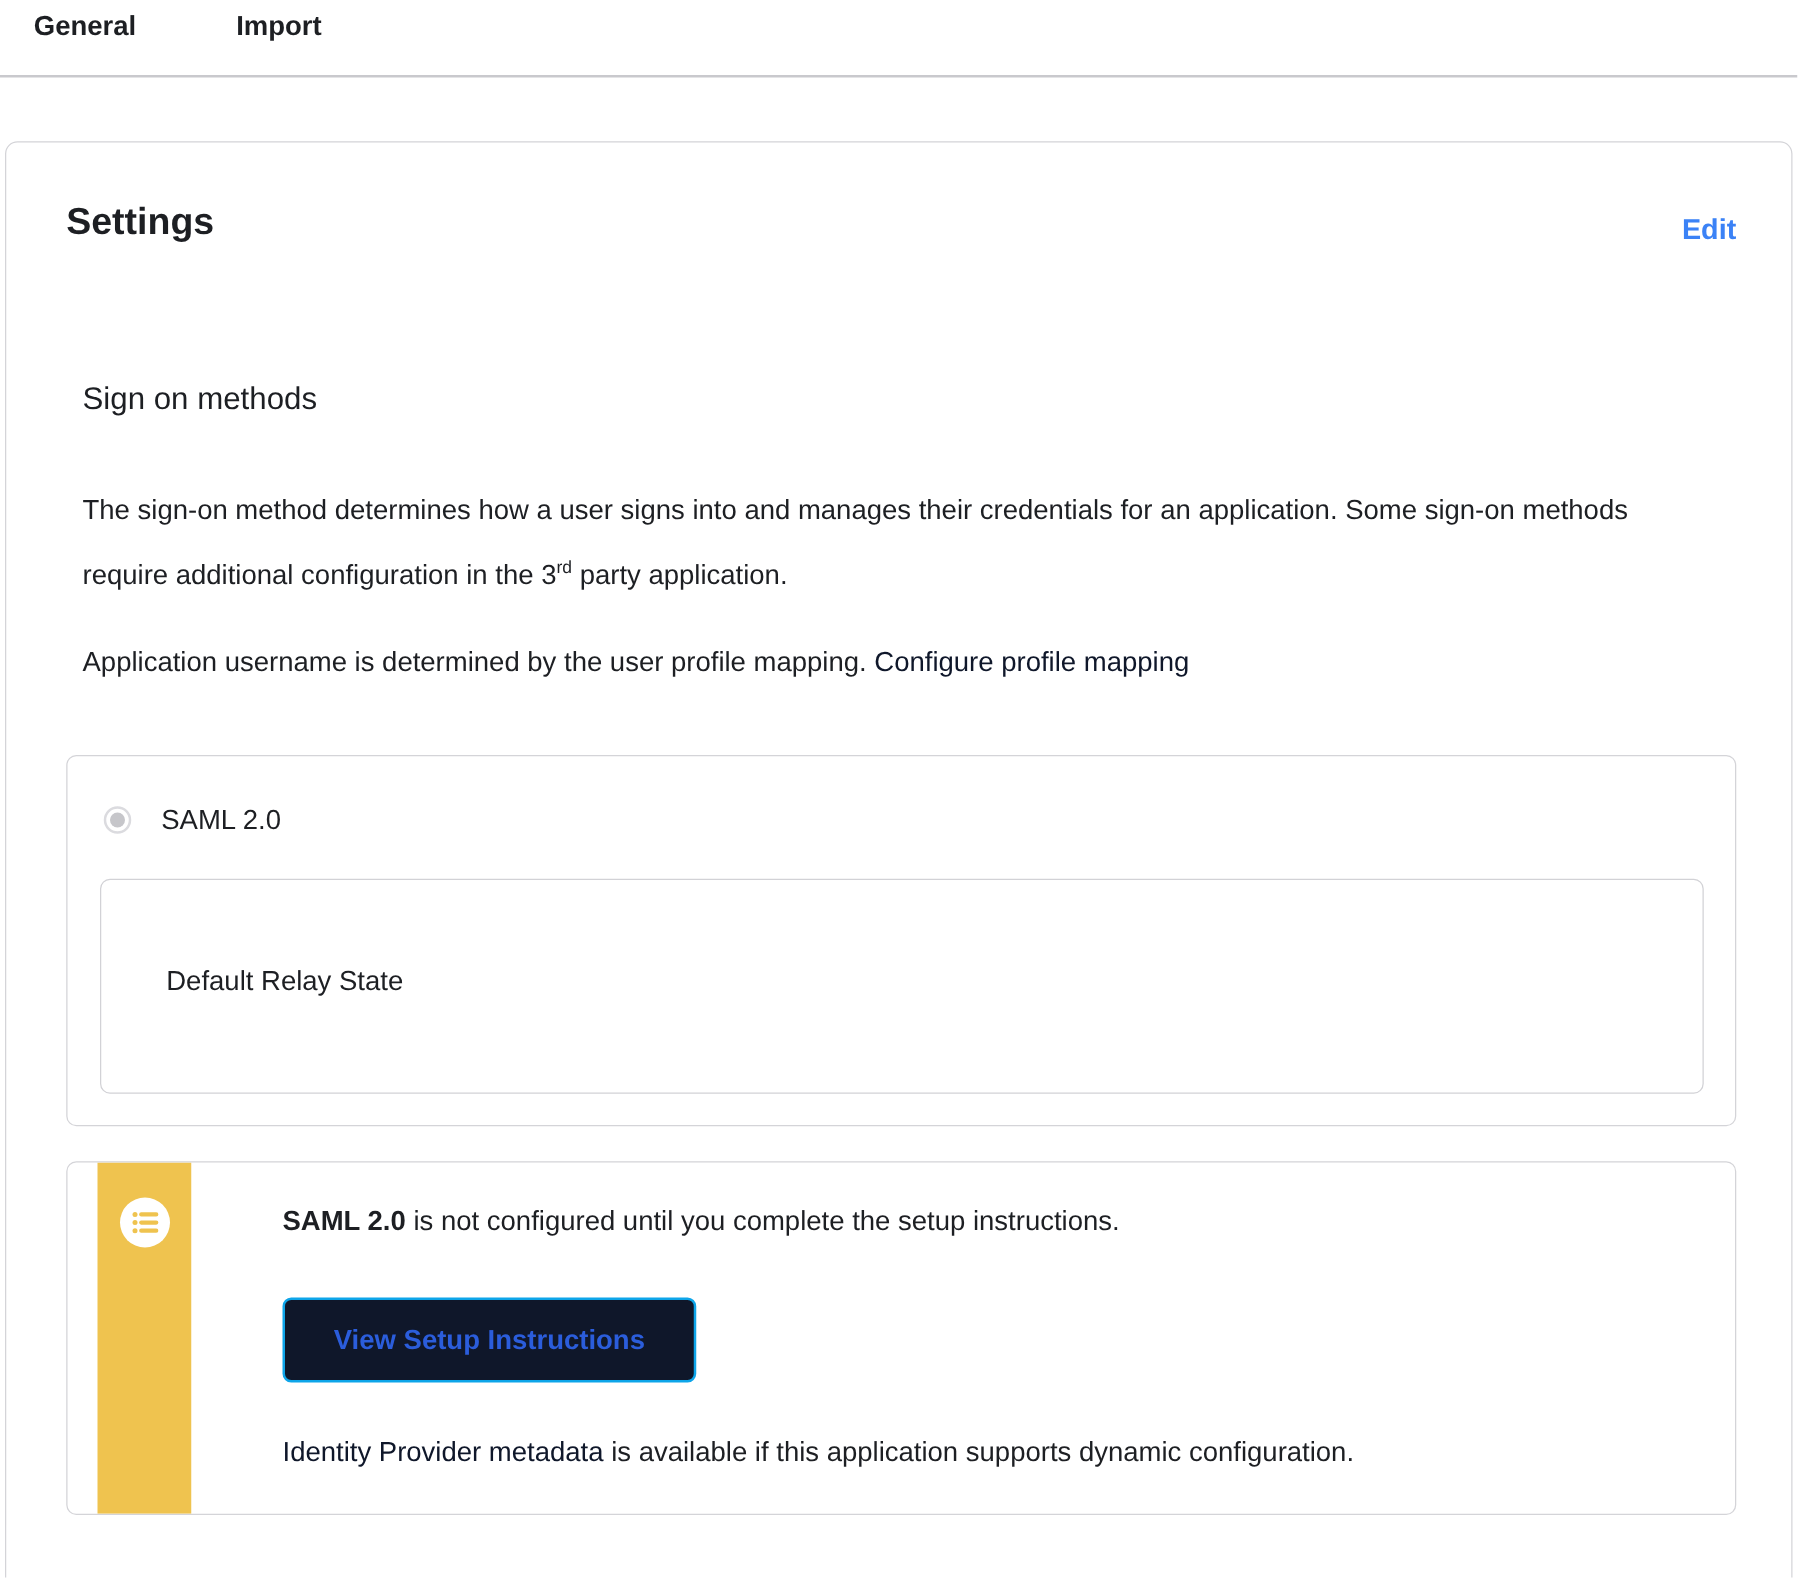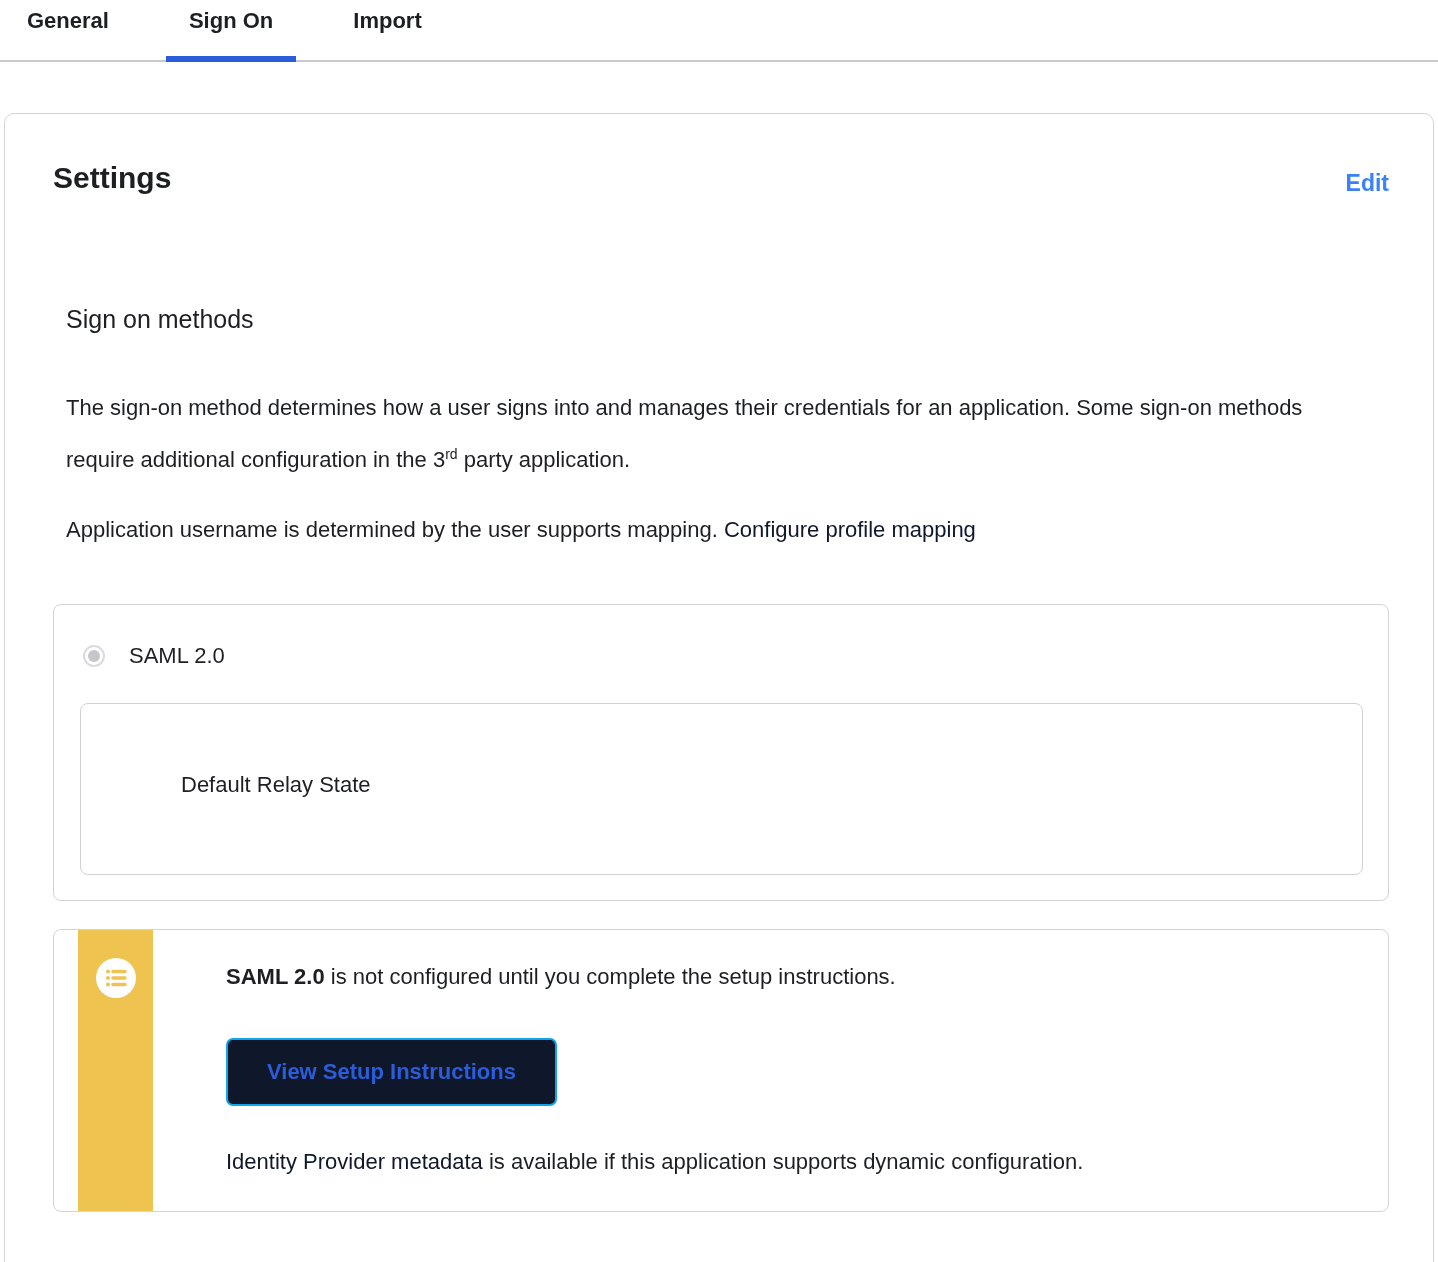--- a/index.html
+++ b/index.html
@@ -129,21 +129,21 @@
     line-height: 30px;
   }
   .relay-box {
     margin: 32px 25px 0 26px;
     border: 1px solid #d2d2d6;
     border-radius: 8px;
     height: 172px;
   }
   .relay-label {
     font-size: 22px;
-    margin: 66px 0 0 100px;
+    margin: 66px 0 0 52px;
     line-height: 30px;
   }
 
   
   .warning-box {
     margin-top: 28px;
     border: 1px solid #d4d4d8;
     border-radius: 8px;
     height: 283px;
     display: flex;
@@ -196,36 +196,35 @@
     margin-top: 41px;
     font-size: 22px;
     line-height: 30px;
   }
 </style>
 </head>
 <body>
 
 <nav class="tabbar">
   <div class="tab">General</div>
-  <div class="tab active">Sign On</div>
   <div class="tab">Import</div>
 </nav>
 
 <section class="card">
 
   <div class="card-header">
     <h1 class="card-title">Settings</h1>
     <a class="edit-link">Edit</a>
   </div>
 
   <h2 class="section-heading">Sign on methods</h2>
 
   <p class="body-text"><span>The sign-on method determines how a user signs into and manages their credentials for an application. Some sign-on methods require additional configuration in the 3</span><sup>rd</sup><span> party application.</span></p>
 
-  <p class="body-text second"><span>Application username is determined by the user supports mapping. </span><a class="inline-link">Configure profile mapping</a></p>
+  <p class="body-text second"><span>Application username is determined by the user profile mapping. </span><a class="inline-link">Configure profile mapping</a></p>
 
   <div class="method-box">
     <div class="radio-row">
       <div class="radio">
         <div class="radio-dot"></div>
       </div>
       <div class="radio-label">SAML 2.0</div>
     </div>
     <div class="relay-box">
       <div class="relay-label">Default Relay State</div>

